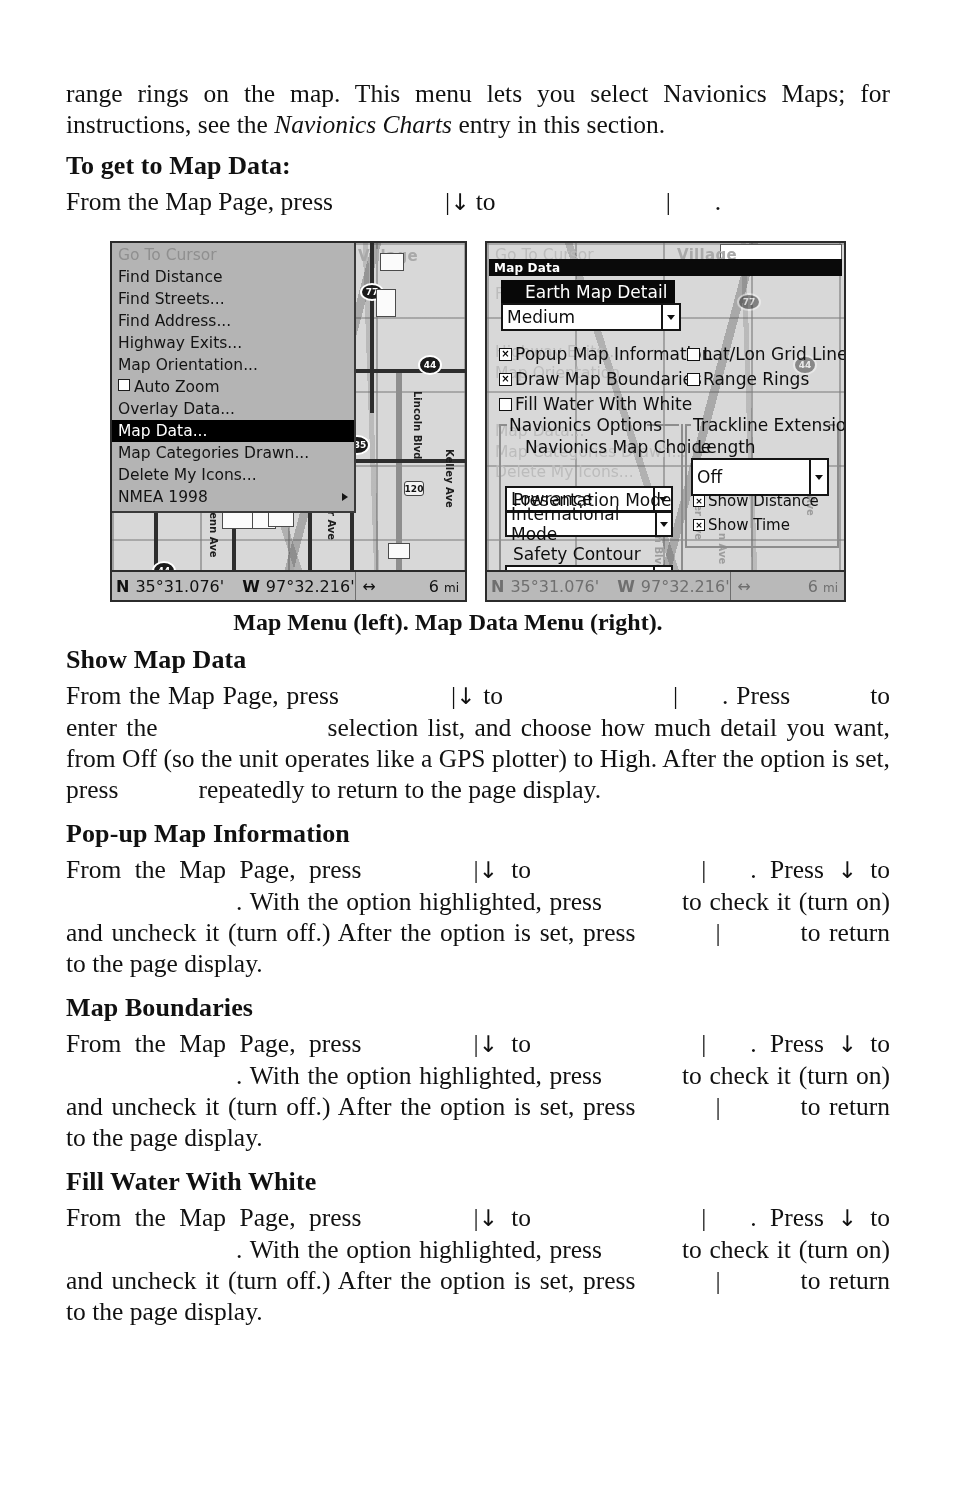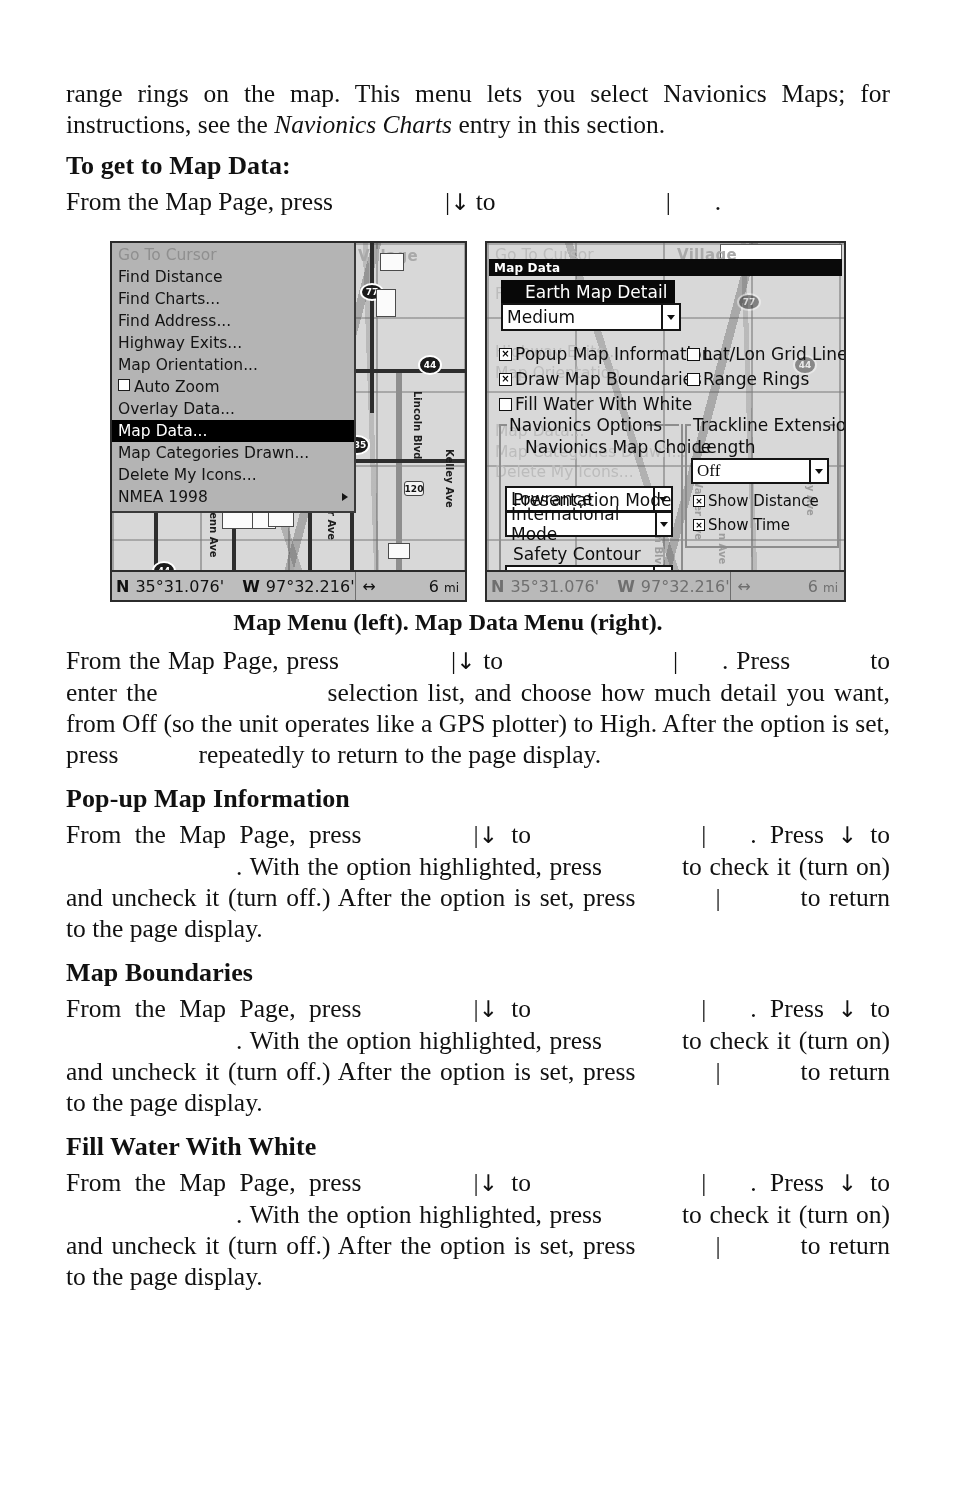--- a/index.html
+++ b/index.html
@@ -240,21 +240,21 @@
       <div class="bldg" style="left:140px; top:268px; width:22px; height:16px;"></div>
       <div class="bldg" style="left:156px; top:258px; width:24px; height:24px;"></div>
       <div class="bldg" style="left:276px; top:300px; width:20px; height:14px;"></div>
       <div class="bldg" style="left:310px; top:328px; width:32px; height:18px;"></div>
       <div class="bldg" style="left:268px; top:10px; width:22px; height:16px;"></div>
       <div class="bldg" style="left:264px; top:46px; width:18px; height:26px;"></div>
 
       <div class="menu">
         <div class="menu-item dim"><span>Go To Cursor</span></div>
         <div class="menu-item"><span>Find Distance</span></div>
-        <div class="menu-item"><span>Find Charts...</span></div>
+        <div class="menu-item"><span>Find Streets...</span></div>
         <div class="menu-item"><span>Find Address...</span></div>
         <div class="menu-item"><span>Highway Exits...</span></div>
         <div class="menu-item"><span>Map Orientation...</span></div>
         <div class="menu-item"><span class="cbx"></span><span>Auto Zoom</span></div>
         <div class="menu-item"><span>Overlay Data...</span></div>
         <div class="menu-item sel"><span>Map Data...</span></div>
         <div class="menu-item"><span>Map Categories Drawn...</span></div>
         <div class="menu-item"><span>Delete My Icons...</span></div>
         <div class="menu-item"><span>NMEA 1998</span><span class="submarker"></span></div>
       </div>
@@ -364,21 +364,21 @@
               <i></i>
             </span>
         </div>
 
         <div class="grouptop-l" style="left:196px; top:148px; width:6px;"></div>
         <div class="grouptop-r" style="left:340px; top:148px; width:6px;"></div>
         <div class="groupbox" style="left:196px; top:148px; width:150px; height:122px;"></div>
         <div class="grouplabel" style="left:200px; top:139px;">Trackline Extensions</div>
 
         <div class="opt" style="left:208px; top:161px;">Length</div>
-        <div class="combo" style="left:202px; top:182px; width:138px; height:26px;font-family:Liberation Serif, serif;">
+        <div class="combo" style="left:202px; top:182px; width:138px; height:38px;">
           <span>Off</span>
           <span class="caret">
               <i></i>
             </span>
         </div>
 
         <div class="opt small" style="left:204px; top:216px;">
           <span class="box">×</span>
           <span>Show Distance</span>
         </div>
@@ -400,20 +400,21 @@
           <span><span>6</span>&nbsp;<span class="unit">mi</span></span>
         </span>
       </div>
     </div>
 
     <div class="caption">Map Menu (left). Map Data Menu (right).</div>
   </div>
 
   <div class="content" style="top:645px;">
 
+    <h3 class="head" style="margin-top:0;">Show Map Data</h3>
     <p class="body">
       <span>From the Map Page, press</span><span class="gap-lg"></span><span class="bar">|</span><span class="arrow">↓</span>
       <span>to</span><span class="gap-xl"></span><span class="bar">|</span><span class="gap-sm"></span><span>. Press</span><span class="gap-md"></span><span>to enter the</span><span class="gap-xl"></span><span>selection list, and choose how much detail you want, from Off (so the unit operates like a GPS plotter) to High. After the option is set, press</span><span class="gap-md"></span><span>repeatedly to return to the page display.</span>
     </p>
 
     <h3 class="head">Pop-up Map Information</h3>
     <p class="body">
       <span>From the Map Page, press</span><span class="gap-lg"></span><span class="bar">|</span><span class="arrow">↓</span>
       <span>to</span><span class="gap-xl"></span><span class="bar">|</span><span class="gap-sm"></span><span>. Press</span> <span class="arrow">↓</span>
       <span>to</span><span class="gap-xl"></span><span>. With the option highlighted, press</span><span class="gap-md"></span><span>to check it (turn on) and uncheck it (turn off.) After the option is set, press</span><span class="gap-md"></span><span class="bar">|</span><span class="gap-md"></span><span>to return to the page display.</span>

